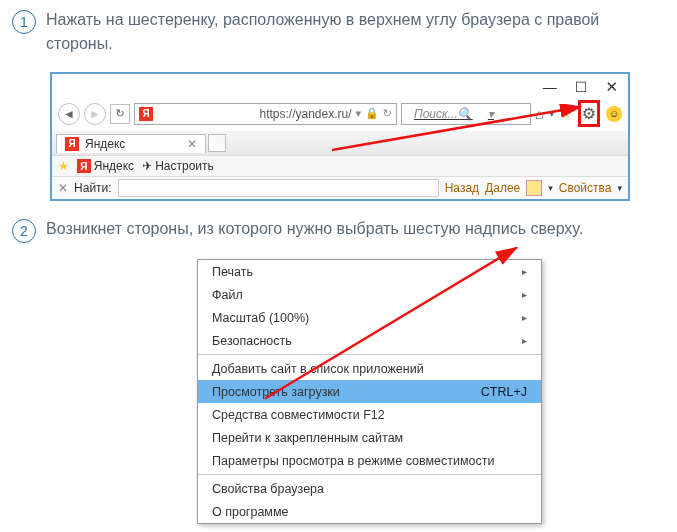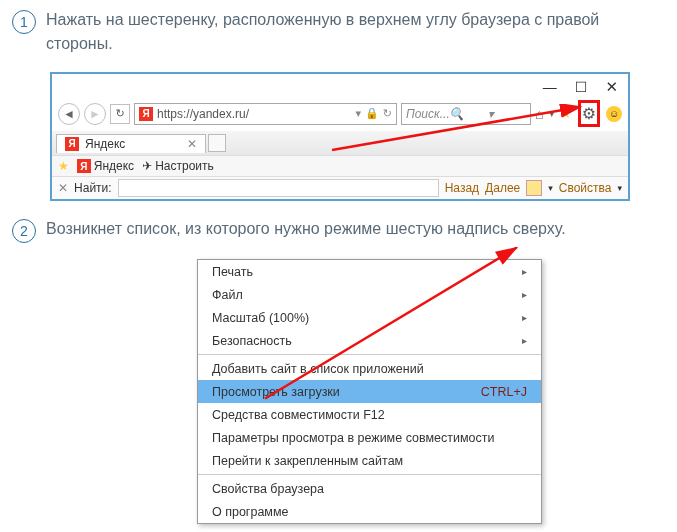--- a/index.html
+++ b/index.html
@@ -10,23 +10,23 @@
 .step-text { font-size: 16px; line-height: 1.5; color: #5a6a78; }
 .browser-frame { border: 2px solid #5da1d3; width: 580px; margin-left: 38px; background: #fff; position: relative; }
 .titlebar { height: 26px; display: flex; align-items: center; justify-content: flex-end; gap: 18px; padding-right: 10px; }
 .win-btn { font-size: 14px; color: #333; }
 .close-x { font-size: 15px; }
 .addr-row { display: flex; align-items: center; gap: 4px; padding: 0 6px 4px; }
 .nav-btn { width: 22px; height: 22px; border: 1px solid #c0c0c0; border-radius: 50%; display: flex; align-items: center; justify-content: center; background: #fff; color: #666; font-size: 12px; }
 .refresh { width: 20px; height: 20px; border: 1px solid #c0c0c0; display: flex; align-items: center; justify-content: center; font-size: 11px; color: #555; }
 .addr-input { flex: 1; display: flex; align-items: center; height: 22px; border: 1px solid #a8a8a8; padding: 0 4px; gap: 4px; background: #fff; min-width: 0; }
 .ya { width: 14px; height: 14px; background: #e32; color: #fff; font-size: 10px; font-weight: bold; display: flex; align-items: center; justify-content: center; }
-.addr-text { font-size: 12px; color: #555; flex: 1; white-space: nowrap; }
+.addr-text { font-size: 12px; color: #555; flex: 1; white-space: nowrap; text-align: right; }
 .addr-icons { display: flex; gap: 4px; color: #888; font-size: 11px; }
-.search-box { display: flex; align-items: center; height: 22px; border: 1px solid #a8a8a8; padding: 0 4px; width: 130px; }
+.search-box { display: flex; align-items: center; height: 22px; border: 1px solid #a8a8a8; padding: 0 12px; width: 130px; text-decoration: underline; }
 .search-box span { color: #888; font-style: italic; font-size: 12px; flex: 1; }
 .mag { font-size: 11px; color: #666; }
 .end-icons { display: flex; align-items: center; gap: 6px; }
 .gear-wrap { border: 3px solid #e11; padding: 1px; }
 .gear { font-size: 16px; color: #555; }
 .home { font-size: 14px; color: #666; }
 .smiley { width: 16px; height: 16px; background: #fc3; border-radius: 50%; font-size: 10px; display: flex; align-items: center; justify-content: center; }
 .tabs-row { display: flex; align-items: center; background: linear-gradient(#f5f5f5,#e8e8e8); height: 24px; padding-left: 4px; }
 .tab { background: #fff; border: 1px solid #bbb; border-bottom: none; padding: 2px 8px; display: flex; align-items: center; gap: 6px; font-size: 12px; min-width: 150px; }
 .tab-x { color: #888; font-size: 12px; margin-left: auto; }
@@ -37,21 +37,21 @@
 .plane { color: #333; }
 .findbar { display: flex; align-items: center; gap: 6px; padding: 2px 6px; background: #fafafa; border-top: 1px solid #ddd; font-size: 12px; }
 .findbar-x { color: #888; }
 .find-input { flex: 1; height: 18px; border: 1px solid #ccc; background: #fff; }
 .find-link { color: #a16207; }
 .pencil { width: 16px; height: 16px; background: #fde68a; border: 1px solid #c9a; display: inline-block; }
 .arrow1 { position: absolute; top: 30px; left: 280px; pointer-events: none; }
 .menu-wrap { margin-left: 185px; width: 345px; border: 1px solid #999; box-shadow: 2px 2px 5px rgba(0,0,0,.25); background: #fff; font-size: 12.5px; position: relative; }
 .menu-item { display: flex; align-items: center; height: 23px; padding: 0 14px; color: #333; }
 .menu-item .chev { margin-left: auto; color: #666; font-size: 10px; }
-.menu-item .shortcut { margin-left: auto; color: #7f1d1d; text-align: right; }
+.menu-item .shortcut { margin-left: auto; color: #0f172a; text-align: right; }
 .menu-item.hl { background: #6fb6ef; }
 .menu-sep { height: 1px; background: #ccc; margin: 2px 0; }
 .arrow2 { position: absolute; top: -16px; left: 60px; pointer-events: none; }
 </style>
 </head>
 <body>
 
 <div class="container">
   <div class="step">
     <div class="step-num">1</div>
@@ -125,21 +125,21 @@
           <marker id="ah1" markerWidth="10" markerHeight="10" refX="8" refY="3" orient="auto">
             <path d="M0,0 L0,6 L9,3 z" fill="#e11"></path>
           </marker>
         </defs>
       <line x1="0" y1="46" x2="248" y2="3" stroke="#e11" stroke-width="2.5" marker-end="url(#ah1)"></line>
     </svg>
   </div>
 
   <div class="step" style="margin-top:16px;">
     <div class="step-num">2</div>
-    <div class="step-text">Возникнет список, из которого нужно режиме шестую надпись сверху.</div>
+    <div class="step-text">Возникнет стороны, из которого нужно выбрать шестую надпись сверху.</div>
   </div>
 
   <div class="menu-wrap">
     <div class="menu-item">
         <span>Печать</span>
         <span class="chev">▸</span>
       </div>
     <div class="menu-item">
         <span>Файл</span>
         <span class="chev">▸</span>
@@ -157,24 +157,24 @@
         <span>Добавить сайт в список приложений</span>
       </div>
     <div class="menu-item hl">
         <span>Просмотреть загрузки</span>
         <span class="shortcut">CTRL+J</span>
       </div>
     <div class="menu-item">
         <span>Средства совместимости F12</span>
       </div>
     <div class="menu-item">
-        <span>Параметры просмотра в режиме совместимости</span>
+        <span>Перейти к закрепленным сайтам</span>
       </div>
     <div class="menu-item">
-        <span>Перейти к закрепленным сайтам</span>
+        <span>Параметры просмотра в режиме совместимости</span>
       </div>
     <div class="menu-sep"></div>
     <div class="menu-item">
         <span>Свойства браузера</span>
       </div>
     <div class="menu-item">
         <span>О программе</span>
       </div>
     <svg class="arrow2" width="260" height="160">
       <defs>

